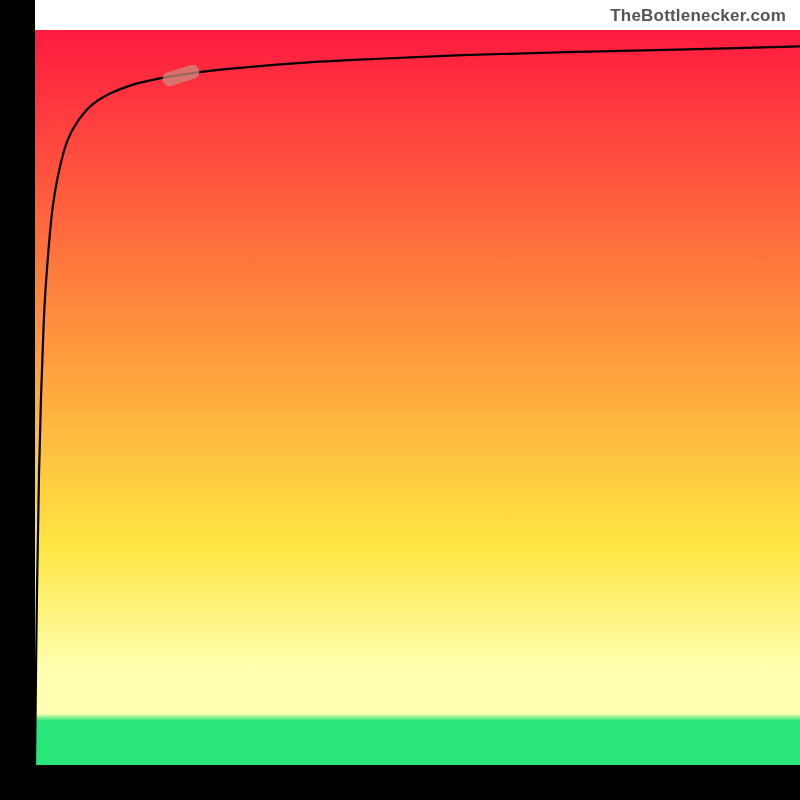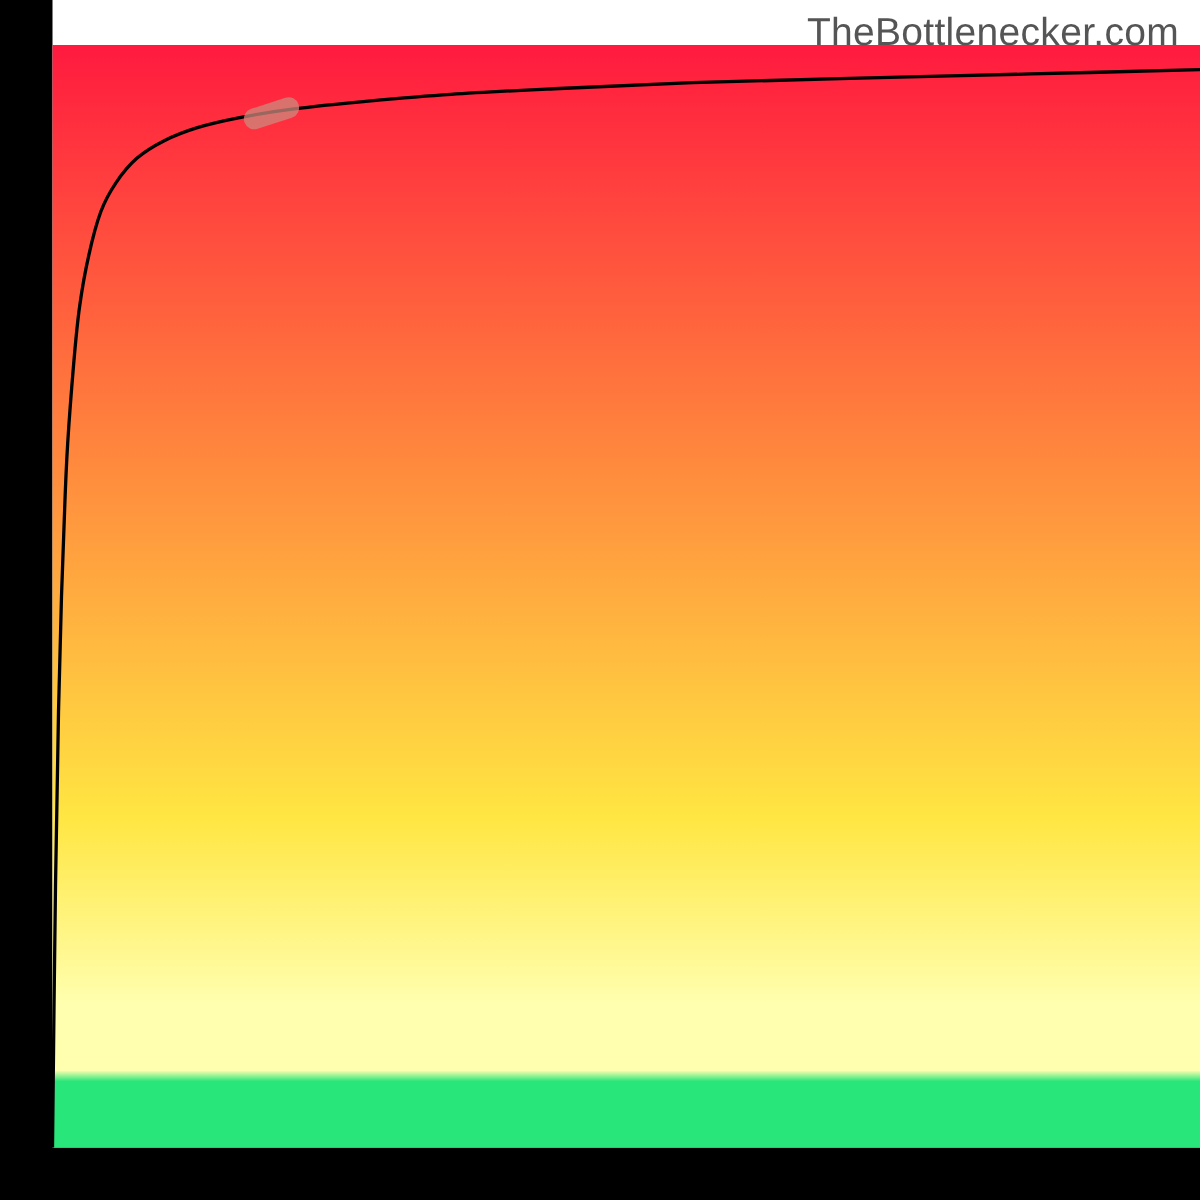--- a/index.html
+++ b/index.html
@@ -14,22 +14,22 @@
   .frame {
     position: relative;
     width: 800px;
     height: 800px;
   }
   .watermark {
     position: absolute;
     top: 6px;
     right: 14px;
     color: #555;
-    font-size: 26px;
-    font-weight: 400;
+    font-size: 17px;
+    font-weight: 700;
     letter-spacing: 0.2px;
     z-index: 10;
   }
   svg.plot {
     position: absolute;
     top: 0;
     left: 0;
     width: 800px;
     height: 800px;
   }

